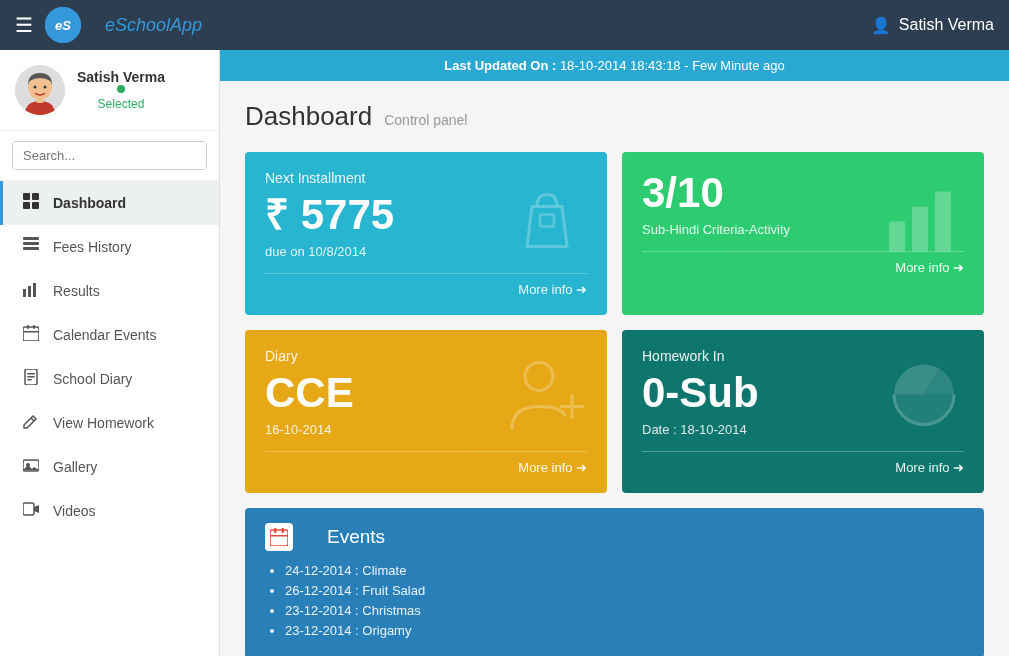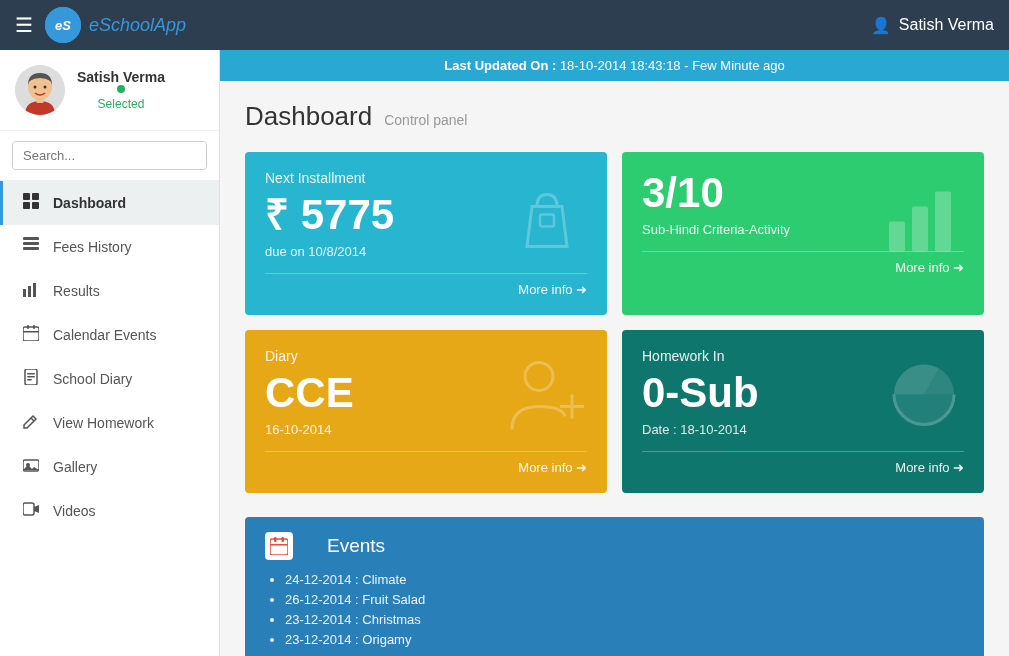--- a/index.html
+++ b/index.html
@@ -10,21 +10,21 @@
       background: #2c3e50;
       height: 50px;
       display: flex;
       align-items: center;
       justify-content: space-between;
       padding: 0 15px;
       flex-shrink: 0;
     }
     .navbar-left { display: flex; align-items: center; gap: 12px; }
     .hamburger-icon { color: white; font-size: 20px; cursor: pointer; }
-    .logo-area { display: flex; align-items: center; gap: 8px; }
+    .logo-area { display: flex; align-items: center; gap: 24px; }
     .logo-img {
       width: 36px; height: 36px;
       background: #3498db;
       border-radius: 50%;
       display: flex; align-items: center; justify-content: center;
       font-size: 14px; color: white; font-weight: bold;
     }
     .logo-text { color: white; font-size: 18px; font-style: italic; }
     .logo-text span { color: #3498db; }
     .navbar-right { display: flex; align-items: center; gap: 8px; color: white; }
@@ -130,21 +130,21 @@
       gap: 12px;
       margin-bottom: 20px;
     }
     .page-title { font-size: 26px; font-weight: 300; color: #333; }
     .page-subtitle { font-size: 14px; color: #999; }
 
     .cards-grid {
       display: grid;
       grid-template-columns: 1fr 1fr;
       gap: 15px;
-      margin-bottom: 24px;
+      margin-bottom: 15px;
     }
 
     .card {
       border-radius: 4px;
       padding: 18px 20px;
       color: white;
       position: relative;
       overflow: hidden;
       cursor: pointer;
     }

